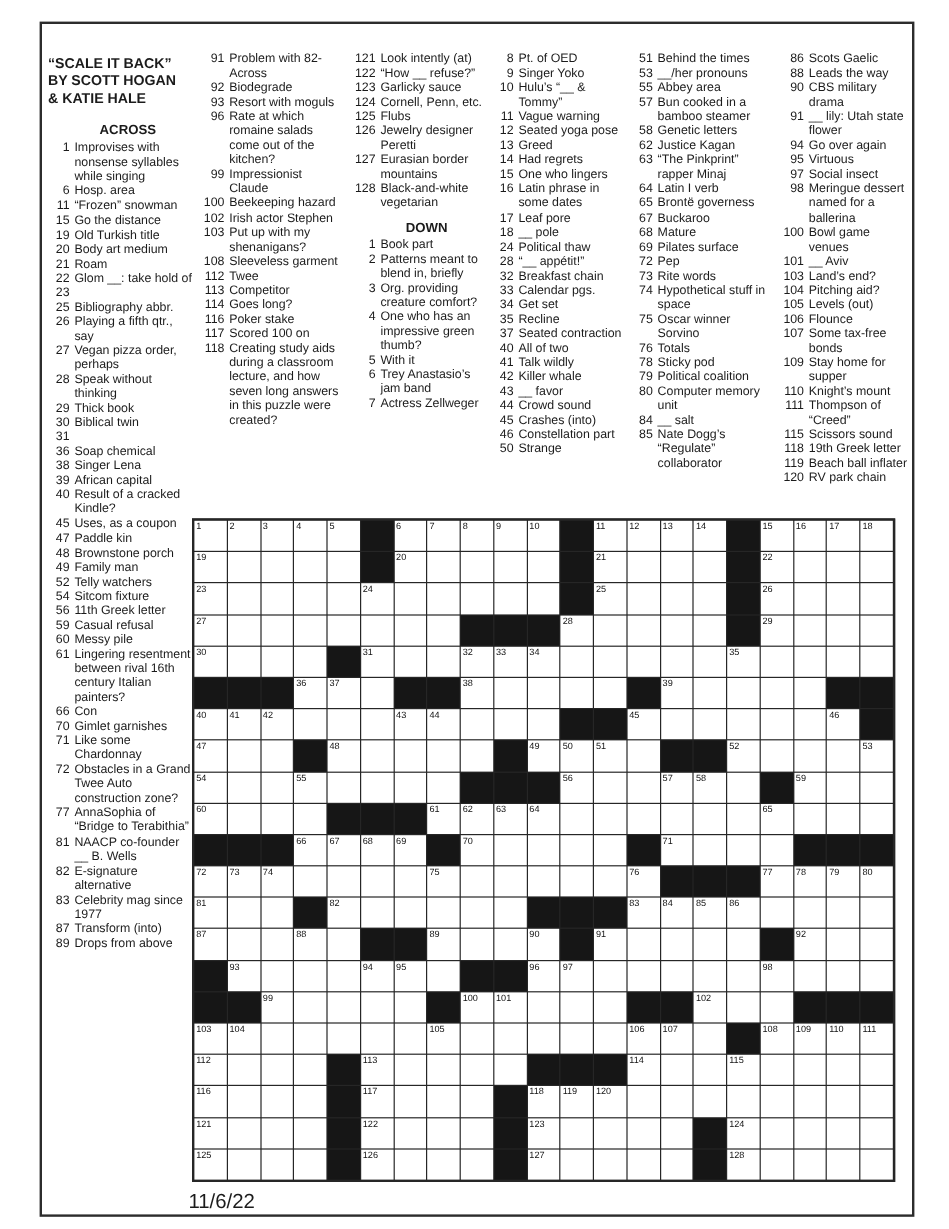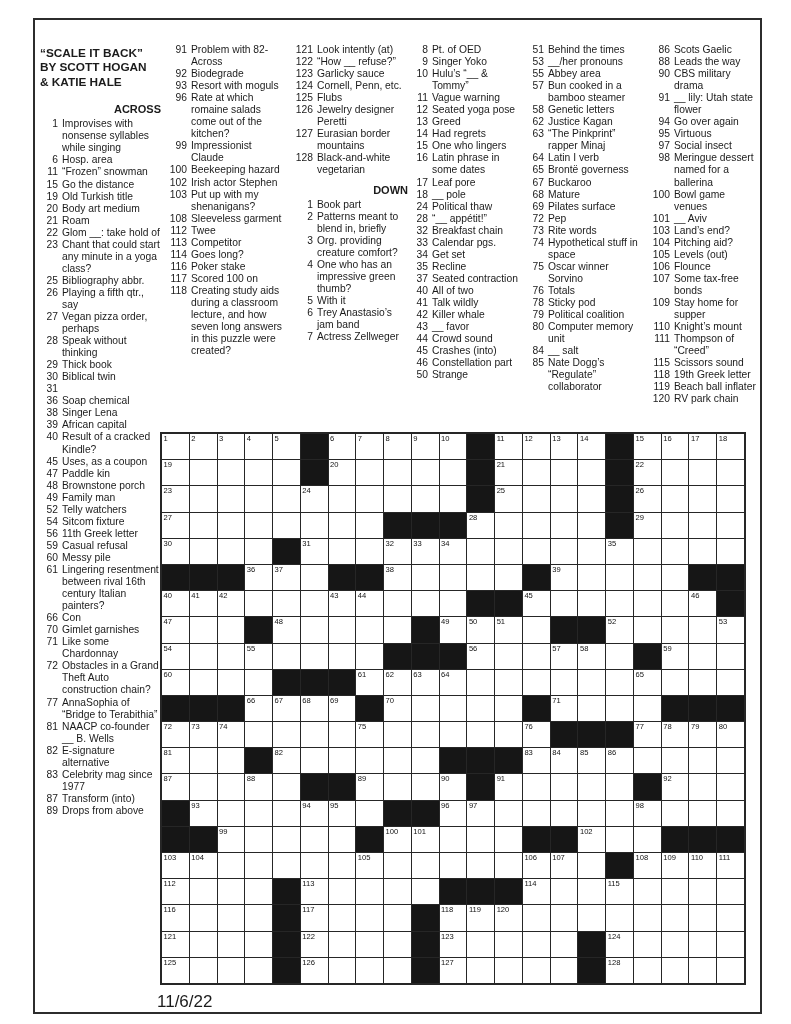--- a/index.html
+++ b/index.html
@@ -10,21 +10,21 @@
          border:2px solid #2c2c2c;box-sizing:border-box;background:#fff;}
   
   .clue-col{position:absolute;top:44px;font-size:10.3px;line-height:12.05px;}
   .col-1{left:40px;width:121px;}
   .col-2{left:165px;width:122px;}
   .col-3{left:291px;width:117px;}
   .col-4{left:411px;width:115px;}
   .col-5{left:527px;width:119px;}
   .col-6{left:648px;width:110px;}
   .title-block{font-weight:bold;font-size:11.8px;line-height:14.4px;margin:2px 0 14px 0;}
-  .clue-header{font-weight:bold;font-size:11px;text-align:right;padding-left:12px;margin:2px 0 3px 0;}
+  .clue-header{font-weight:bold;font-size:11px;text-align:center;padding-left:12px;margin:2px 0 3px 0;}
   .clue-header.mt{margin-top:7px;}
   .clue{display:flex;}
   .clue .n{flex:0 0 18px;text-align:right;padding-right:4px;}
   .col-2 .clue .n,.col-3 .clue .n,.col-6 .clue .n{flex-basis:22px;}
   .col-4 .clue .n,.col-5 .clue .n{flex-basis:17px;}
   .clue .t{flex:1;}
   
   .grid{position:absolute;left:160px;top:432px;width:586px;height:553px;
         display:grid;grid-template-columns:repeat(21,1fr);grid-template-rows:repeat(21,1fr);
         gap:1px;background:#262626;border:2px solid #262626;box-sizing:border-box;}
@@ -75,21 +75,20 @@
     <div class="clue">
       <span class="n">21</span>
       <span class="t">Roam</span>
     </div>
     <div class="clue">
       <span class="n">22</span>
       <span class="t">Glom __: take hold of</span>
     </div>
     <div class="clue">
       <span class="n">23</span>
-      <span class="t">Chant that could start any minute in a yoga class?</span>
     </div>
     <div class="clue">
       <span class="n">25</span>
       <span class="t">Bibliography abbr.</span>
     </div>
     <div class="clue">
       <span class="n">26</span>
       <span class="t">Playing a fifth qtr., say</span>
     </div>
     <div class="clue">
@@ -174,21 +173,21 @@
     <div class="clue">
       <span class="n">70</span>
       <span class="t">Gimlet garnishes</span>
     </div>
     <div class="clue">
       <span class="n">71</span>
       <span class="t">Like some Chardonnay</span>
     </div>
     <div class="clue">
       <span class="n">72</span>
-      <span class="t">Obstacles in a Grand Theft Auto construction chain?</span>
+      <span class="t">Obstacles in a Grand Twee Auto construction zone?</span>
     </div>
     <div class="clue">
       <span class="n">77</span>
       <span class="t">AnnaSophia of “Bridge to Terabithia”</span>
     </div>
     <div class="clue">
       <span class="n">81</span>
       <span class="t">NAACP co-founder __ B. Wells</span>
     </div>
     <div class="clue">

